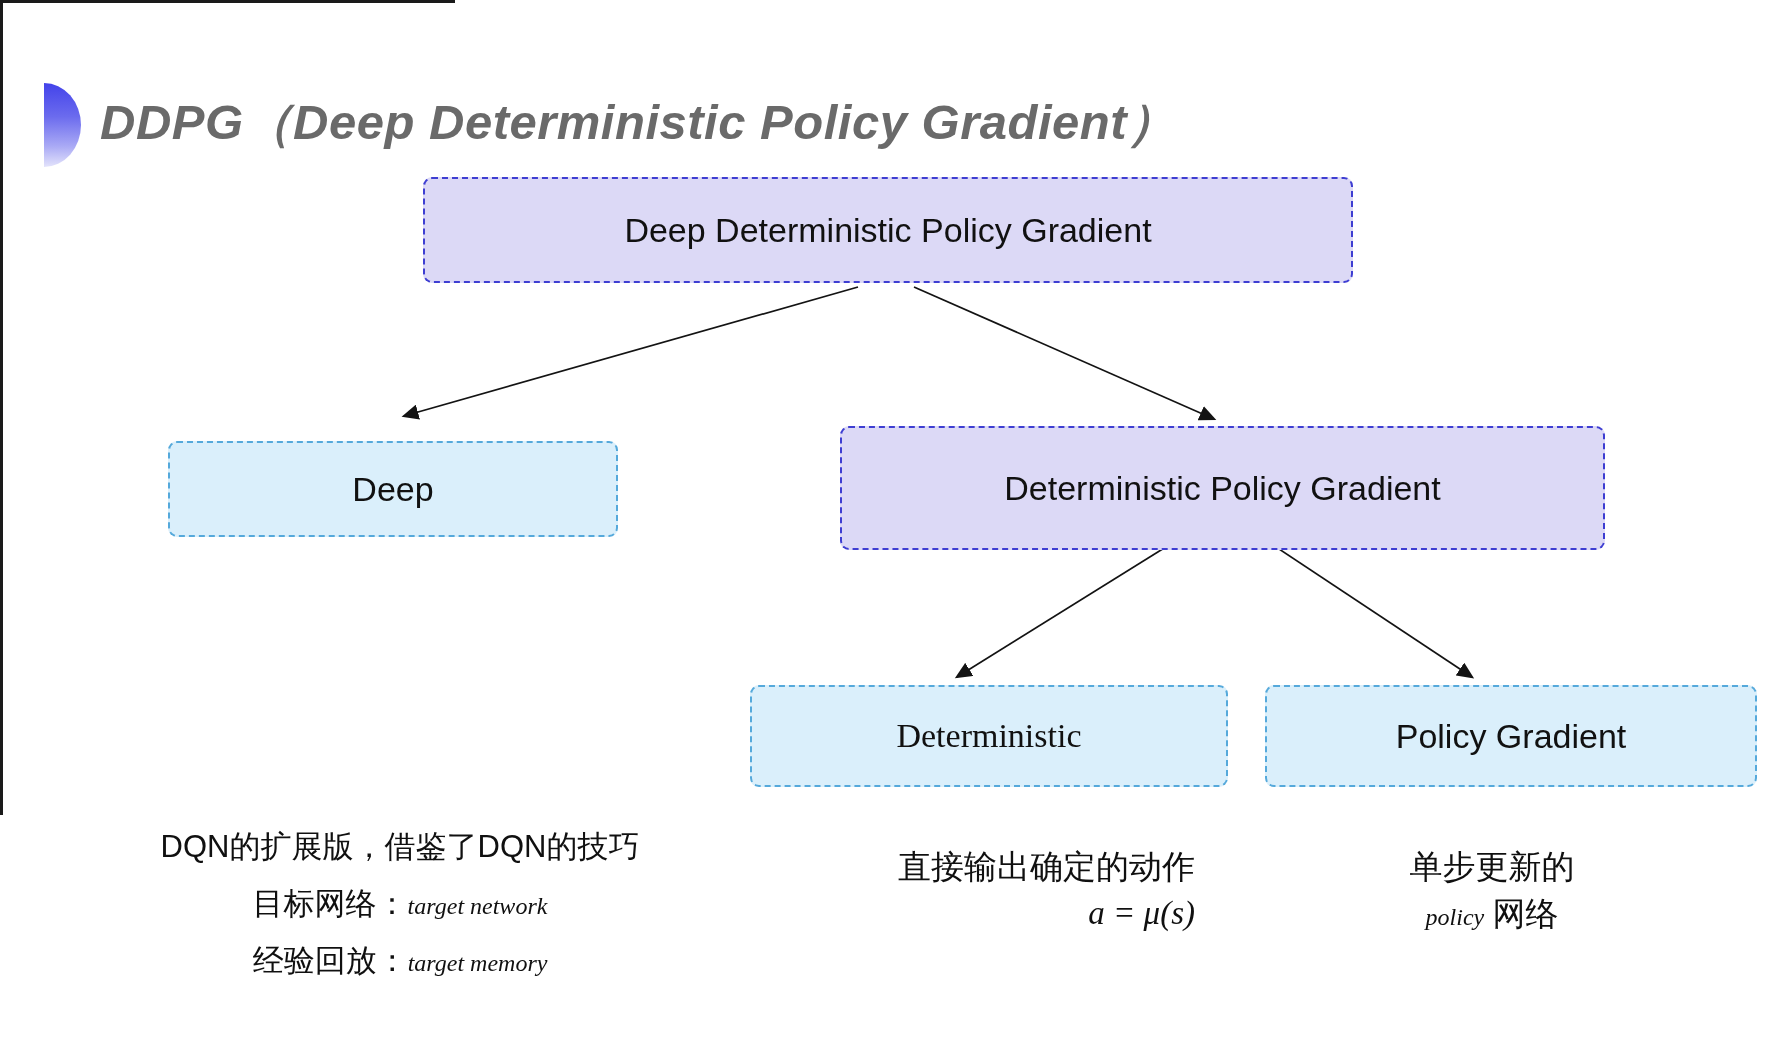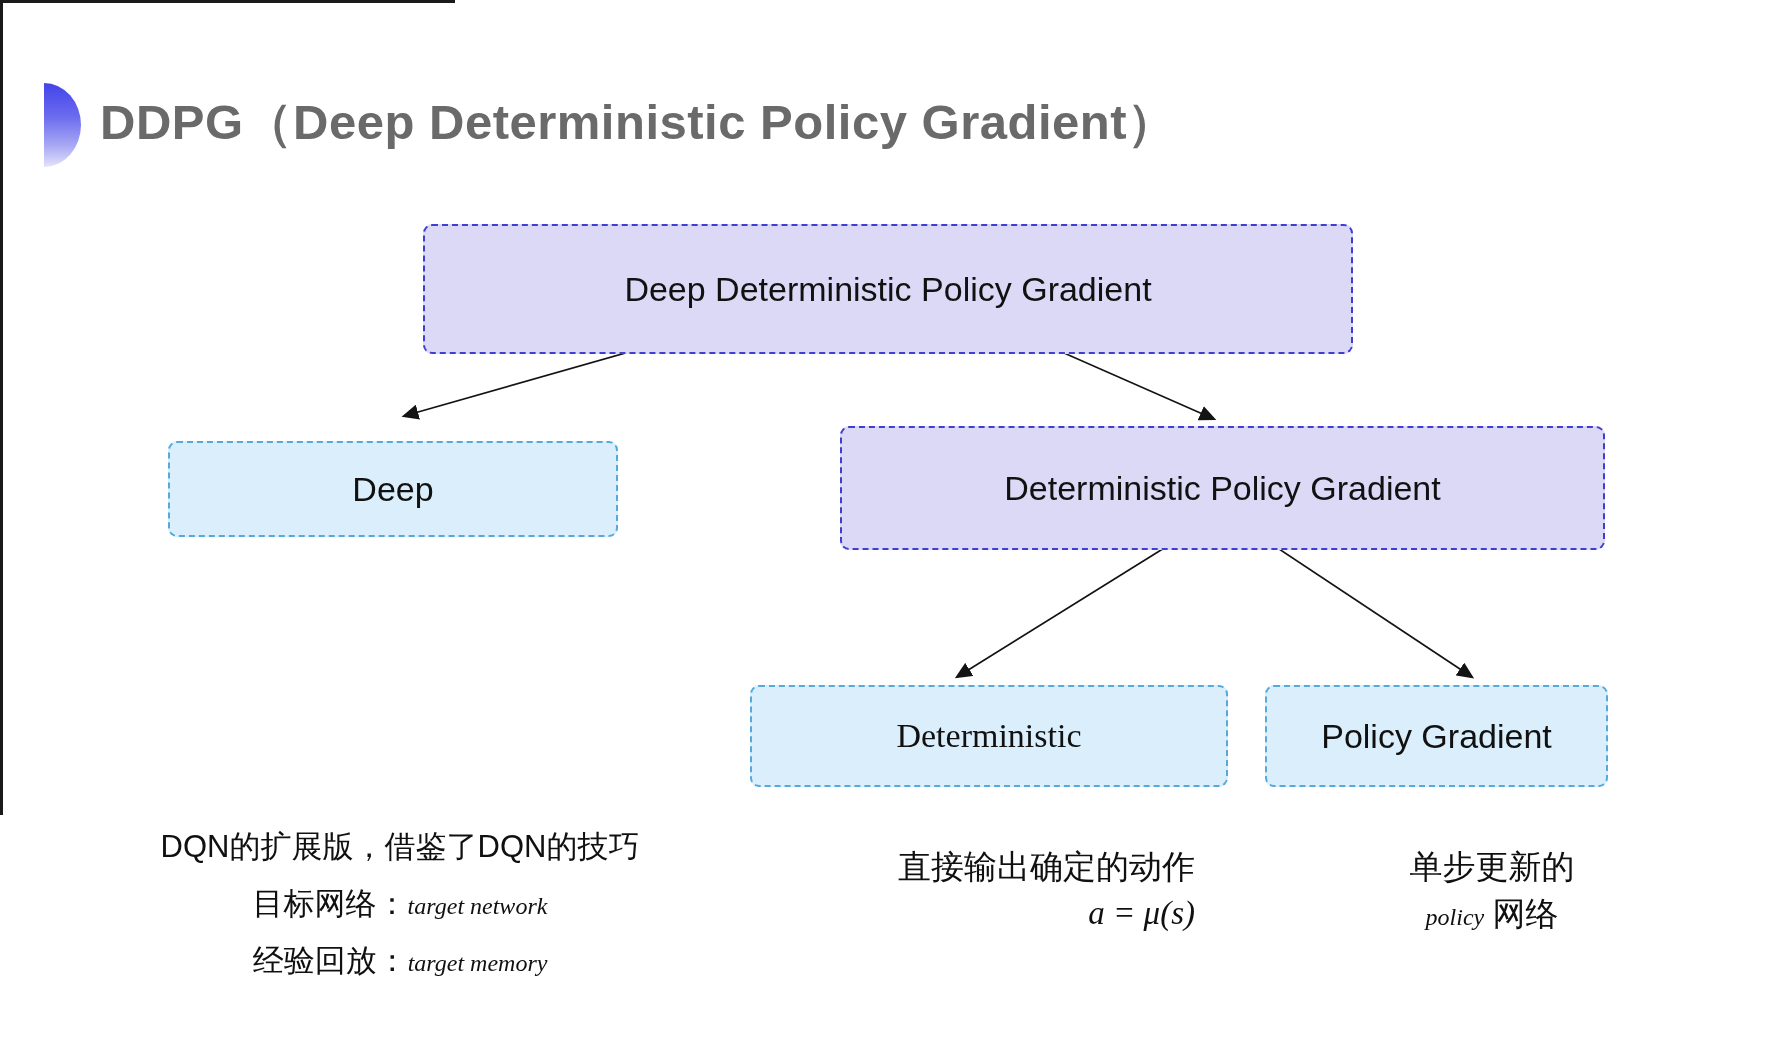--- a/index.html
+++ b/index.html
@@ -12,32 +12,32 @@
     font-family:"Liberation Sans",sans-serif;color:var(--ink);}
   .stage{position:relative;width:1778px;height:1056px;background:#fff;}
 
   .edge-left{position:absolute;left:0;top:0;width:3px;height:815px;background:#1a1a1a;}
   .edge-top{position:absolute;left:0;top:0;width:455px;height:3px;background:#1a1a1a;}
 
   .bullet{position:absolute;left:44px;top:83px;width:37px;height:84px;
     border-radius:0 100% 100% 0 / 0 50% 50% 0;
     background:linear-gradient(180deg,#4343ea 0%,#6b6bee 40%,#a9a9f5 75%,#e3e3fb 100%);}
   .title{position:absolute;left:100px;top:78px;height:90px;display:flex;align-items:center;
-    font-size:49px;font-weight:600;letter-spacing:0.5px;color:var(--title-gray);white-space:nowrap;}
+    font-size:49px;font-weight:600;letter-spacing:0.5px;color:var(--title-gray);white-space:nowrap;font-style:italic;}
 
   .node{position:absolute;display:flex;align-items:center;justify-content:center;
     border-radius:9px;font-size:34px;font-weight:500;color:#111;text-align:center;}
   .node.purple{background:var(--purple-fill);border:2.5px dashed var(--purple-border);}
   .node.cyan{background:var(--cyan-fill);border:2.5px dashed var(--cyan-border);}
 
-  .node-root{left:423px;top:177px;width:930px;height:130px;margin-top:47px;}
+  .node-root{left:423px;top:177px;width:930px;height:106px;}
   .node-deep{left:168px;top:441px;width:450px;height:96px;}
   .node-dpg {left:840px;top:426px;width:765px;height:124px;}
   .node-det {left:750px;top:685px;width:478px;height:102px;font-family:Liberation Serif, serif;}
-  .node-pg  {left:1265px;top:685px;width:343px;height:102px;}
+  .node-pg  {left:1265px;top:685px;width:492px;height:102px;}
 
   svg.arrows{position:absolute;left:0;top:0;width:1778px;height:1056px;pointer-events:none;}
   svg.arrows line{stroke:#131313;stroke-width:1.7;}
 
   .note{position:absolute;text-align:center;line-height:1.0;color:#101010;}
   .note .row{white-space:nowrap;}
   .note-left{left:120px;top:831px;width:560px;}
   .note-left .row{margin-bottom:26px;font-size:31px;}
   .note-mid{left:795px;top:850px;width:400px;}
   .note-mid .row{margin-bottom:14px;font-size:33px;text-align:right;}

